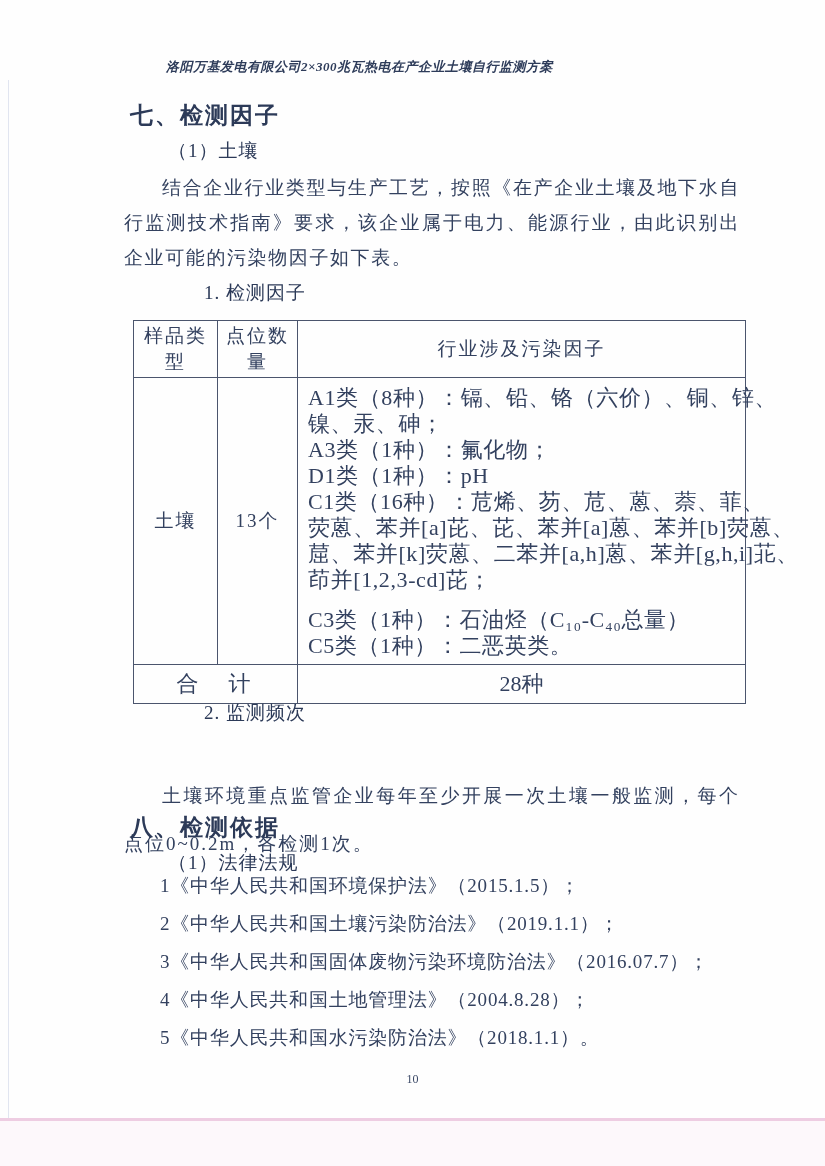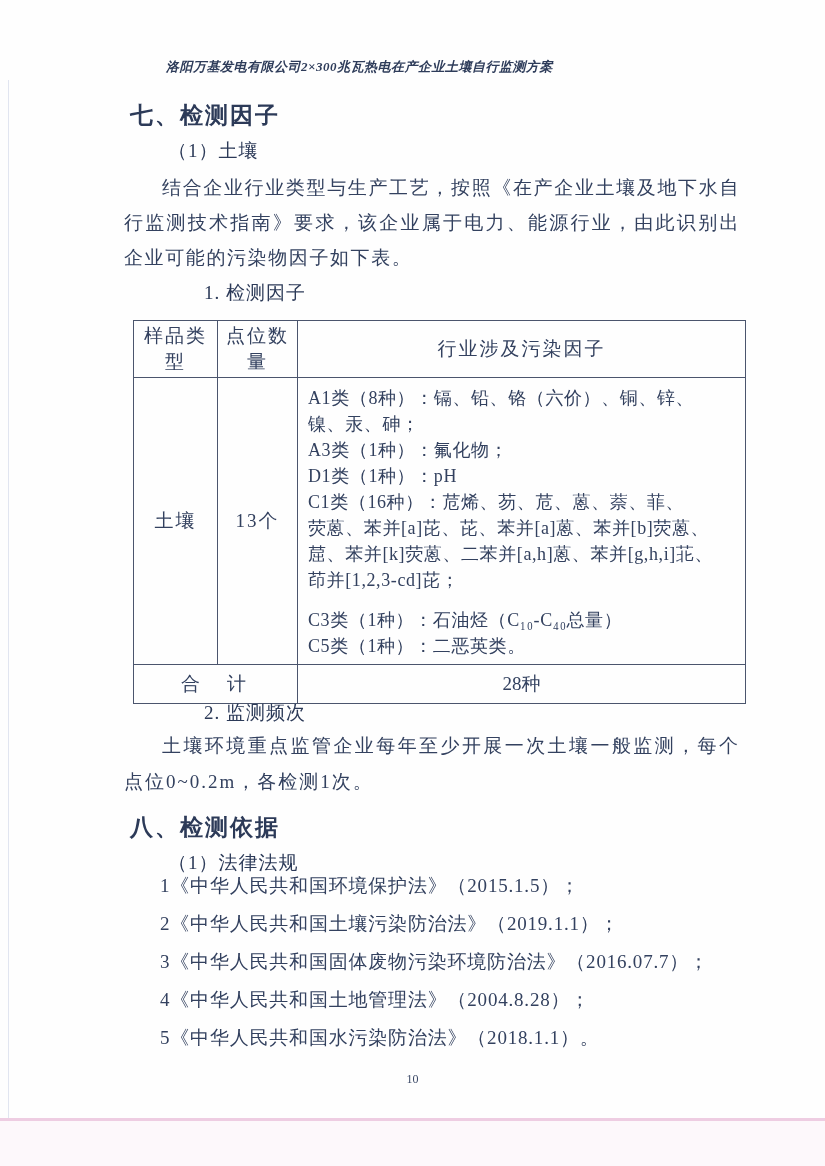--- a/index.html
+++ b/index.html
@@ -51,21 +51,21 @@
     margin-left:36px;
   }
 
   .para {
     position:absolute; left:124px; width:616px;
     font-size:19px; line-height:35px;
     text-indent:2em; text-align:justify;
     letter-spacing:1.6px;
     color:#33415f;
   }
-  .para-freq { letter-spacing:2px; line-height:36px; }
+  .para-freq { letter-spacing:2px; line-height:48px;margin-top:44px; }
 
   .factors-table-wrap { position:absolute; left:133px; top:320px; }
   table.factors {
     border-collapse:collapse;
     width:612px;
     table-layout:fixed;
     padding-left:40px;
   }
   table.factors th, table.factors td {
     border:1.5px solid #4b556d;
@@ -77,25 +77,25 @@
     text-align:center; letter-spacing:2px;
   }
   col.c1 { width:84px; } col.c2 { width:80px; } col.c3 { width:448px; }
   td.cell-center {
     text-align:center; vertical-align:middle;
     font-size:19px; letter-spacing:2px;
   }
   td.cell-factors {
     vertical-align:top;
     padding:7px 6px 5px 10px;
-    font-size:18px; line-height:26px; letter-spacing:0.6px;
+    font-size:22px; line-height:26px; letter-spacing:0.6px;
   }
   .factor-line { white-space:nowrap; }
   .factor-line:empty { height:14px; }
-  tr.total-row td { height:36px; font-size:19px; text-align:center; }
+  tr.total-row td { height:36px; font-size:22px; text-align:center; }
   td.total-label { letter-spacing:4px; }
 
   .law-list { position:absolute; left:160px; top:876px; width:600px; }
   .law-item {
     font-size:19px; line-height:20px;
     margin-bottom:18px;
     letter-spacing:0.8px;
     color:#33415f;
     white-space:nowrap;
   }

